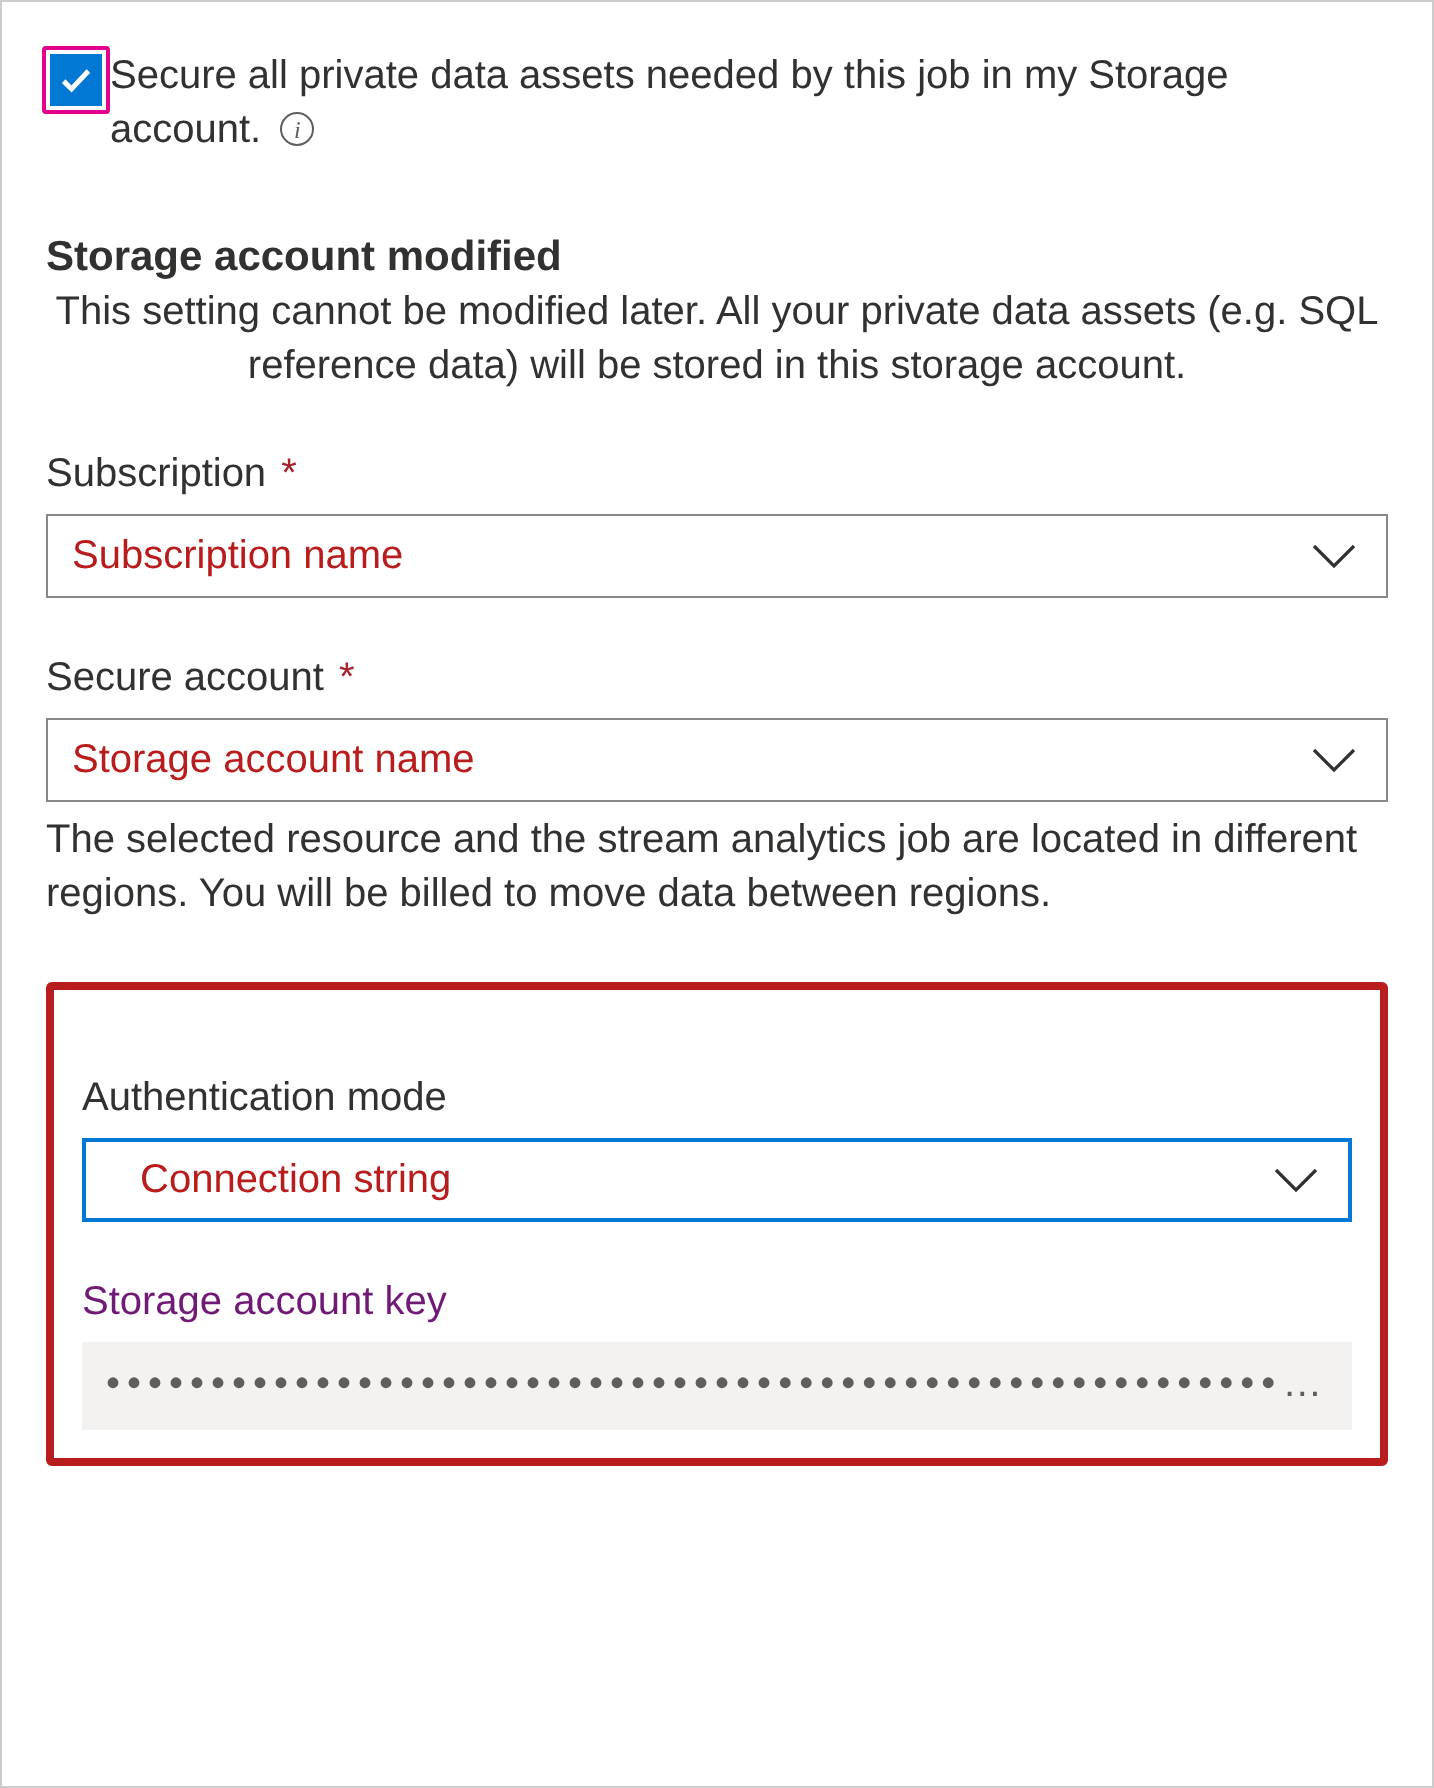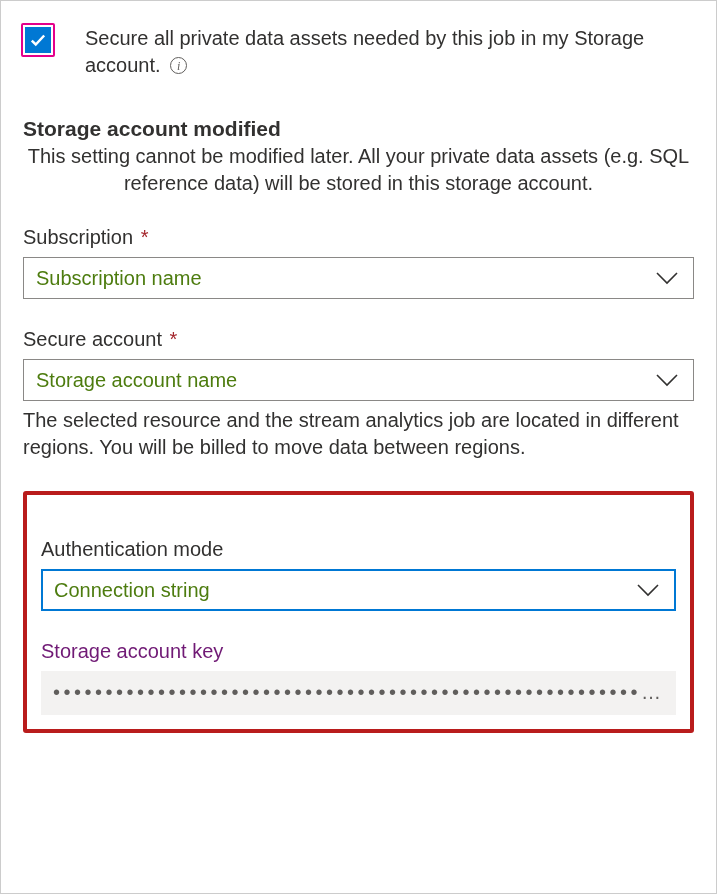--- a/index.html
+++ b/index.html
@@ -16,21 +16,21 @@
       height: 894px;
     }
     .panel {
       border: 1px solid #ccc;
       padding: 24px 22px;
       height: 894px;
     }
     .checkbox-row {
       display: flex;
       align-items: flex-start;
-      gap: 30px;
+      gap: 0;
       margin-bottom: 38px;
     }
     .checkbox-highlight {
       border: 2px solid #e3008c;
       padding: 2px;
       border-radius: 2px;
       margin-top: -2px;
       margin-left: -2px;
     }
     .checkbox {
@@ -90,30 +90,30 @@
       color: #a4262c;
       margin-left: 2px;
     }
     .dropdown {
       width: 100%;
       border: 1px solid #8a8886;
       background: #fff;
       padding: 8px 42px 8px 12px;
       font-size: 20px;
       font-family: inherit;
-      color: #4d7c0f;
+      color: #b91c1c;
       height: 42px;
       display: flex;
       align-items: center;
       position: relative;
       cursor: pointer;
     }
     .dropdown.focused {
       border: 2px solid #0078d4;
-      padding-left: 11px;
+      padding-left: 27px;
     }
     .chevron {
       position: absolute;
       right: 14px;
       top: 50%;
       transform: translateY(-50%);
     }
     .chevron svg {
       width: 24px;
       height: 14px;

